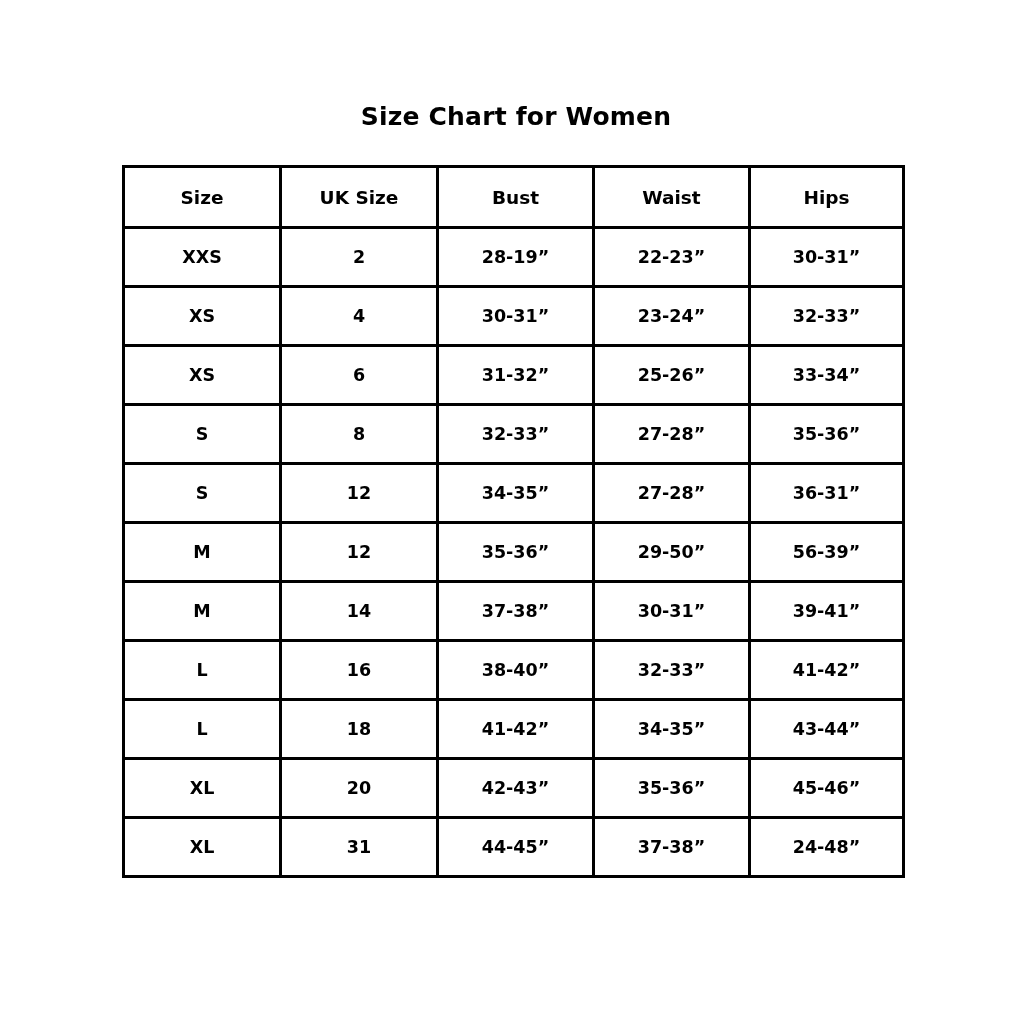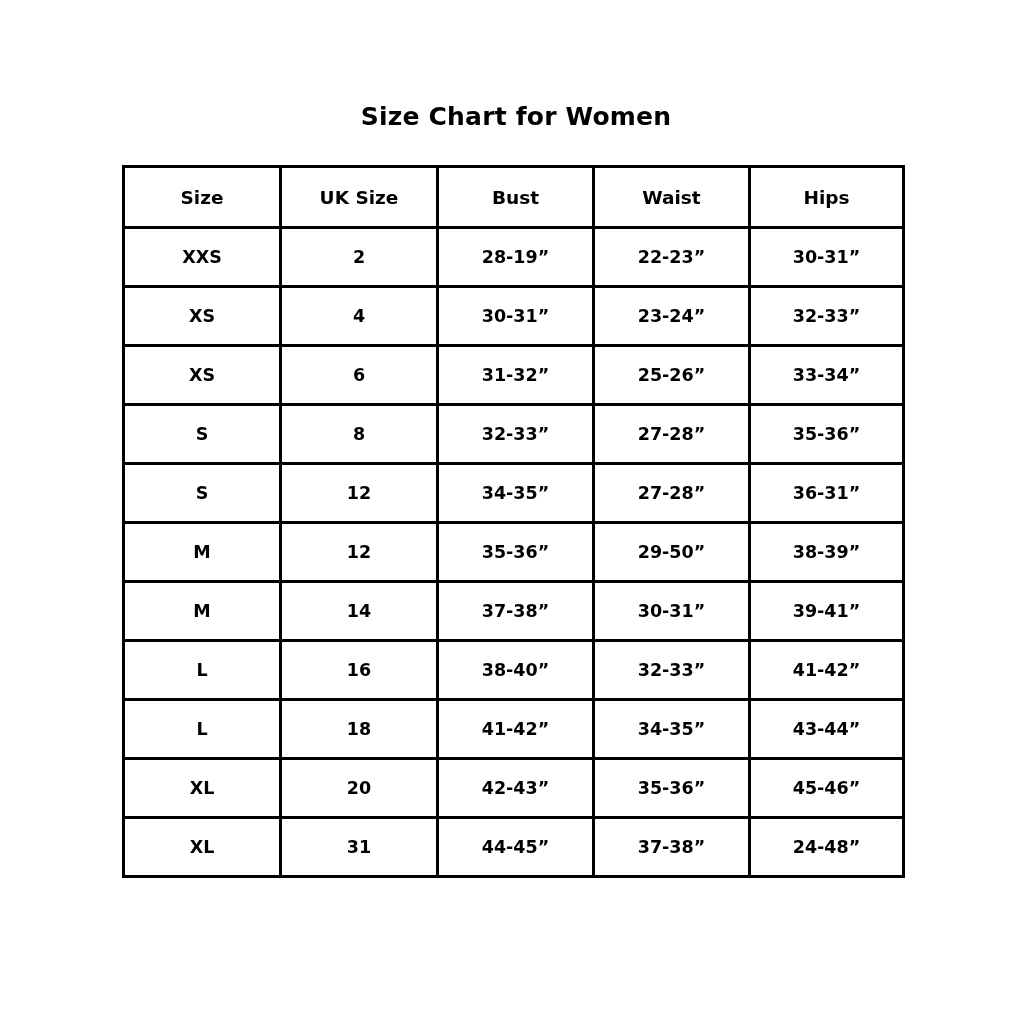--- a/index.html
+++ b/index.html
@@ -120,21 +120,21 @@
           <td>12</td>
           <td>34-35”</td>
           <td>27-28”</td>
           <td>36-31”</td>
         </tr>
         <tr>
           <td>M</td>
           <td>12</td>
           <td>35-36”</td>
           <td>29-50”</td>
-          <td>38-39”</td>
+          <td>56-39”</td>
         </tr>
         <tr>
           <td>M</td>
           <td>14</td>
           <td>37-38”</td>
           <td>30-31”</td>
           <td>39-41”</td>
         </tr>
         <tr>
           <td>L</td>

